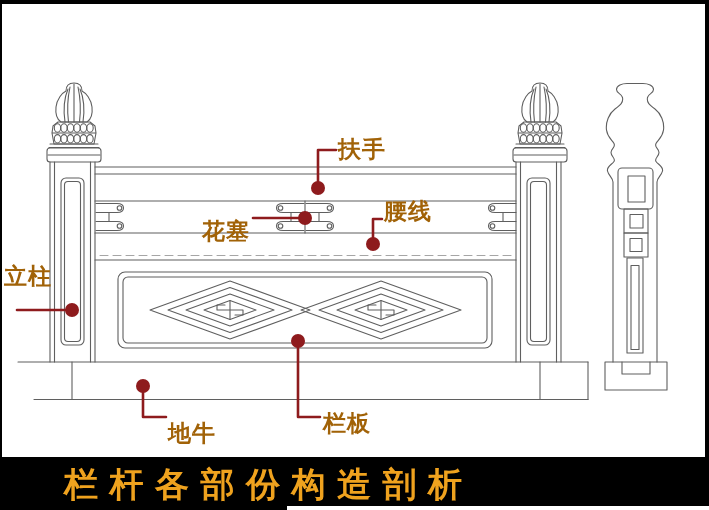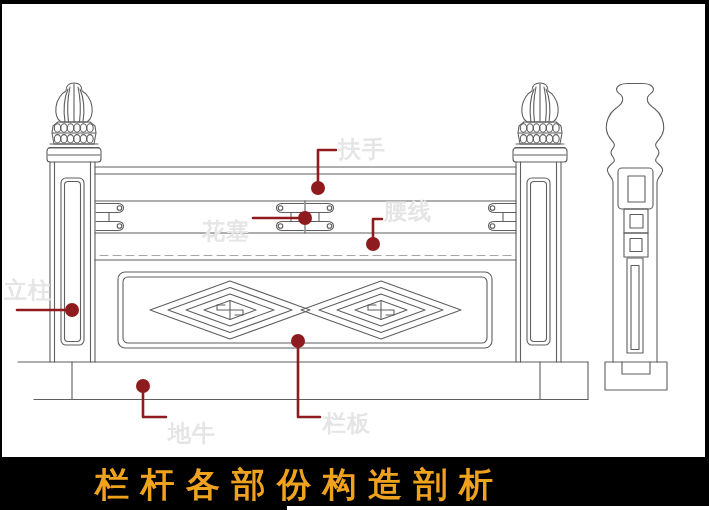--- a/index.html
+++ b/index.html
@@ -5,26 +5,26 @@
   html,body{margin:0;padding:0;}
   body{
     width:709px;height:510px;position:relative;overflow:hidden;
     background:#000;font-family:"DejaVu Sans","Liberation Sans",sans-serif;
   }
   .paper{
     position:absolute;left:2px;top:4px;width:703px;height:453px;background:#ffffff;
   }
   .drawing{position:absolute;left:0;top:0;}
   .lbl{
-    position:absolute;color:#e5e5e5;font-weight:bold;font-size:23px;
+    position:absolute;color:#a16207;font-weight:bold;font-size:23px;
     line-height:1;letter-spacing:1px;white-space:nowrap;
   }
   .banner-title{
     position:absolute;left:64px;top:467px;color:#efa21e;font-weight:bold;
-    font-size:34px;line-height:1;letter-spacing:11.5px;white-space:nowrap;margin-left:31px;
+    font-size:34px;line-height:1;letter-spacing:11.5px;white-space:nowrap;
   }
   .bottom-sliver{
     position:absolute;left:287px;top:506px;width:422px;height:4px;background:#fff;
   }
 </style>
 </head>
 <body>
 
 <div class="paper"></div>
 
@@ -141,18 +141,18 @@
     <circle cx="373" cy="244" r="7"></circle>
     <circle cx="72" cy="310" r="7"></circle>
     <circle cx="143" cy="386" r="7"></circle>
     <circle cx="298" cy="341" r="7"></circle>
   </g>
 </svg>
 
 <div class="lbl" style="left:338px;top:138px">扶手</div>
 <div class="lbl" style="left:202px;top:220px">花塞</div>
 <div class="lbl" style="left:384px;top:200px">腰线</div>
-<div class="lbl" style="left:4px;top:279px">立柱</div>
+<div class="lbl" style="left:4px;top:265px">立柱</div>
 <div class="lbl" style="left:168px;top:422px">地牛</div>
 <div class="lbl" style="left:323px;top:412px">栏板</div>
 
 <div class="banner-title">栏杆各部份构造剖析</div>
 <div class="bottom-sliver"></div>
 
 </body></html>

